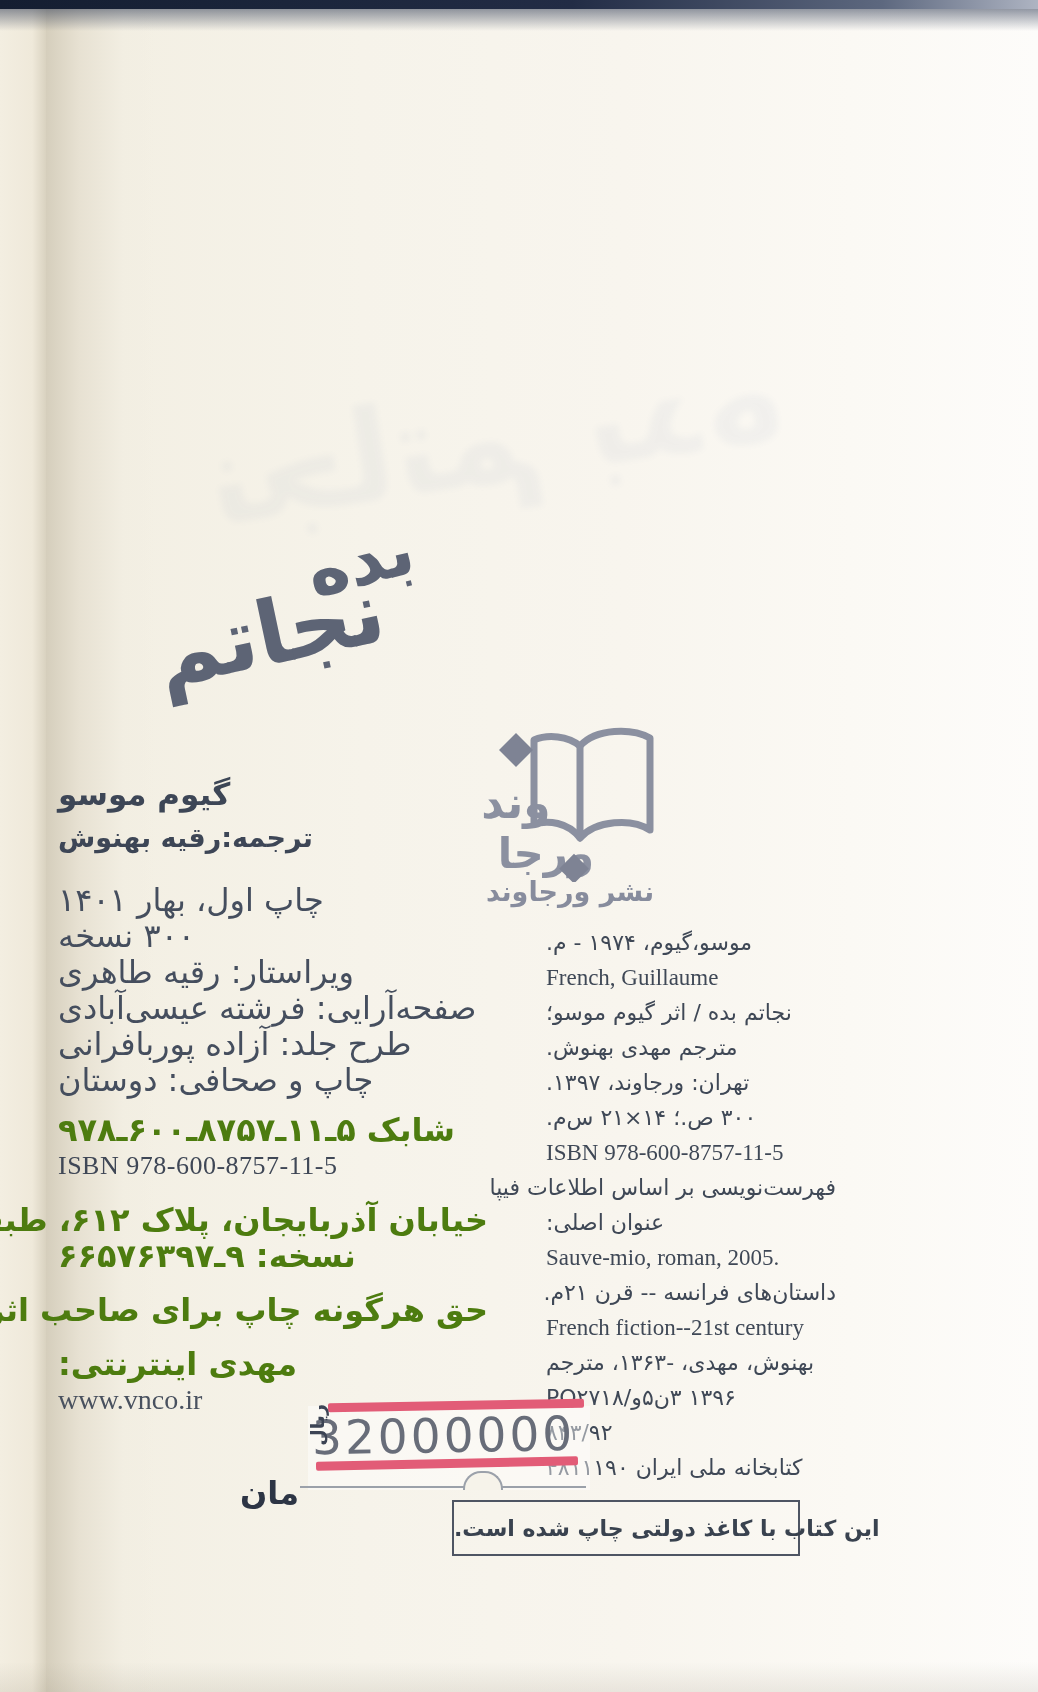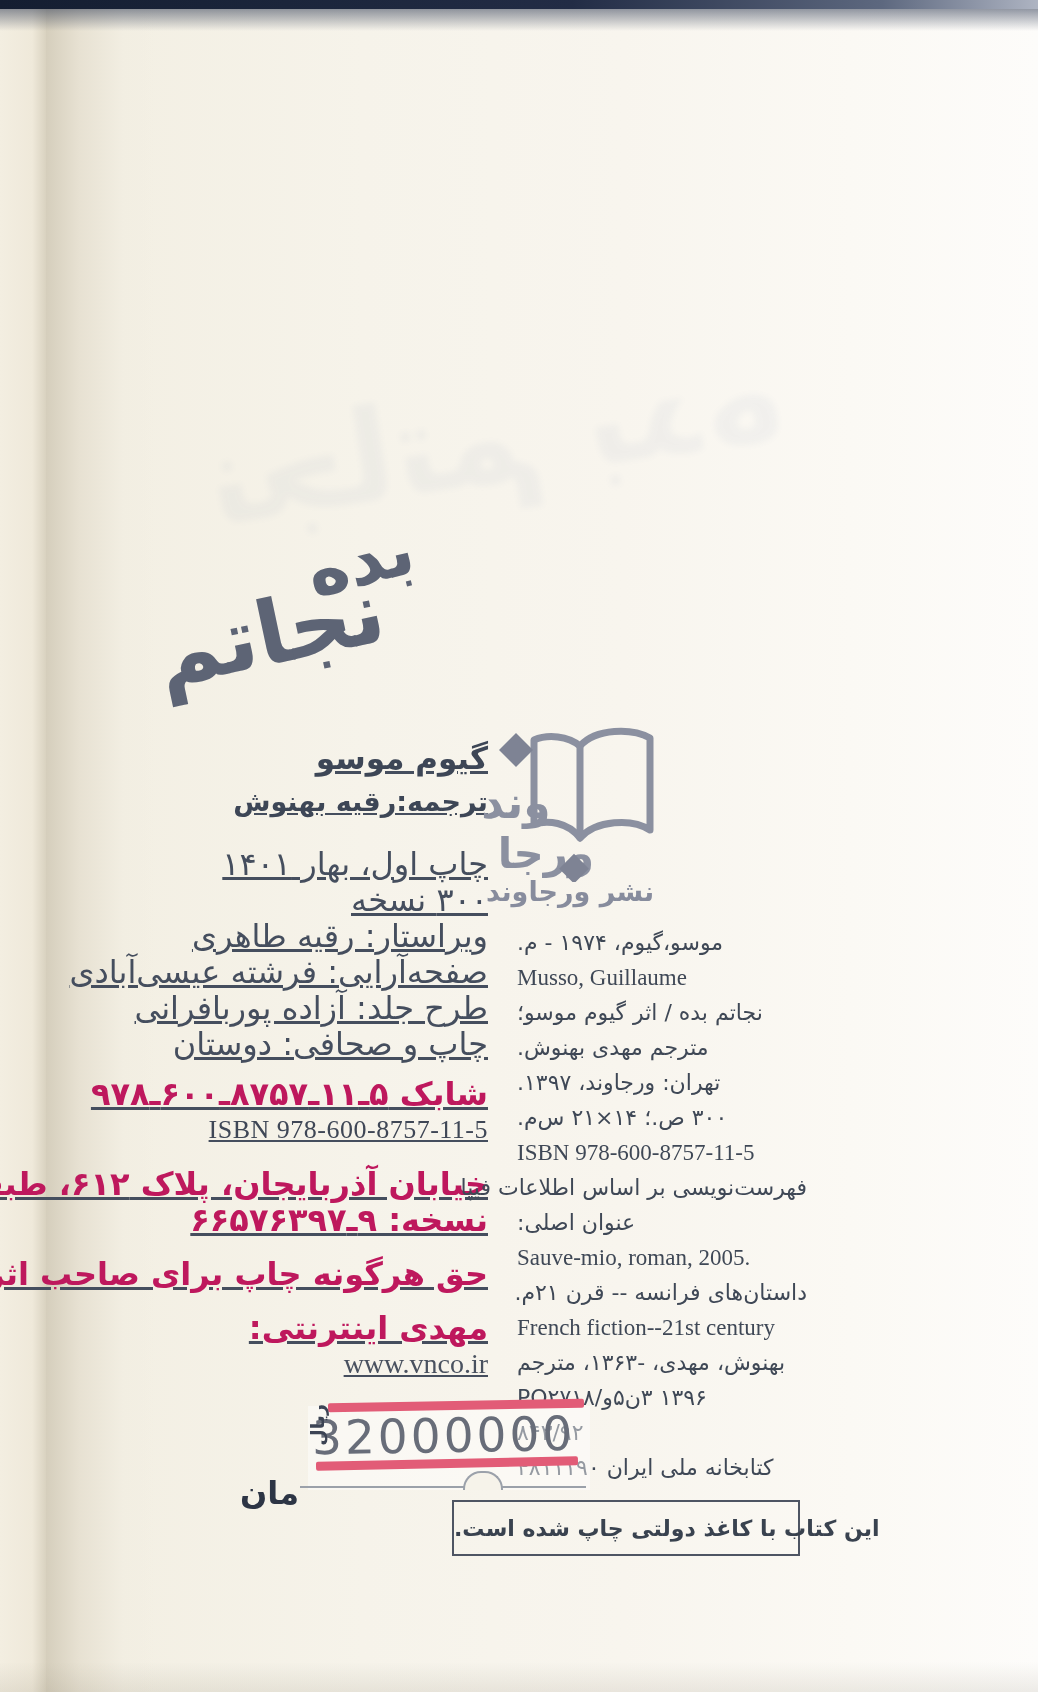--- a/index.html
+++ b/index.html
@@ -40,37 +40,37 @@
     font-size:128px;font-weight:bold;color:#5f74a0;opacity:.05;
     transform:scaleX(-1) rotate(9deg);filter:blur(3px);
     direction:rtl;white-space:nowrap;
   }
   
   .title-wrap{left:158px;top:520px;width:340px;height:200px;}
   .title-word{position:absolute;font-weight:bold;color:#5d6475;white-space:nowrap;}
   .title-top{left:148px;top:0px;font-size:70px;transform:rotate(-14deg);}
   .title-main{left:-4px;top:62px;font-size:88px;transform:rotate(-12deg);}
   
-  .left-col{left:58px;top:736px;width:430px;text-align:right;color:#454e5e;text-decoration:underline;}
+  .left-col{left:58px;top:772px;width:430px;text-align:left;color:#454e5e;}
   .fa{direction:rtl;}
   .ln{white-space:nowrap;line-height:36px;font-size:32px;}
   .author{font-size:31px;font-weight:bold;line-height:44px;color:#3d4656;}
   .translator{font-size:27px;font-weight:bold;line-height:44px;color:#3d4656;margin-bottom:22px;}
-  .bold{font-weight:bold;color:#be185d;}
+  .bold{font-weight:bold;color:#4d7c0f;}
   .serif{font-family:"Liberation Serif",serif;}
   .gap-t14{margin-top:14px;}
   .gap-t18{margin-top:18px;}
   .isbn-l{font-size:26px;letter-spacing:.5px;color:#3f4756;}
   .web{font-size:28px;color:#49515f;}
   
   .logo-wrap{left:472px;top:712px;width:215px;height:170px;}
   .pub-name{left:470px;top:876px;width:200px;text-align:center;
     font-size:27px;font-weight:bold;color:#878c9d;color:#878c9d;white-space:nowrap;}
   
-  .fipa{left:517px;top:925px;width:290px;color:#3f4856;}
+  .fipa{left:546px;top:925px;width:290px;color:#3f4856;}
   .fl{white-space:nowrap;line-height:35px;font-size:22px;text-align:left;}
   .fl.fa{direction:rtl;}
   .fipa .serif{font-size:23px;}
   
   .note-box{
     left:452px;top:1500px;width:344px;height:52px;
     border:2px solid #4e5563;display:flex;align-items:center;justify-content:flex-end;
     font-size:22px;font-weight:bold;color:#39424f;white-space:nowrap;
   }
   
@@ -142,21 +142,21 @@
     <rect x="32" y="26" width="24" height="24" transform="rotate(45 44 38)" fill="#7e8394"></rect>
     <text x="44" y="106" text-anchor="middle" font-size="44" font-weight="bold" fill="#8b90a0" direction="rtl">وند</text>
     <text x="74" y="156" text-anchor="middle" font-size="42" font-weight="bold" fill="#8b90a0" direction="rtl">ورجا</text>
     <rect x="92" y="146" width="21" height="21" transform="rotate(45 102 156)" fill="#7e8394"></rect>
   </svg>
 </div>
 <div class="abs pub-name fa">نشر ورجاوند</div>
 
 <div class="abs fipa">
   <div class="fl fa">موسو،گیوم، ۱۹۷۴ - م.</div>
-  <div class="fl serif">Musso, Guillaume</div>
+  <div class="fl serif">French, Guillaume</div>
   <div class="fl fa b">نجاتم بده / اثر گیوم موسو؛</div>
   <div class="fl fa b">مترجم مهدی بهنوش.</div>
   <div class="fl fa">تهران: ورجاوند، ۱۳۹۷.</div>
   <div class="fl fa">۳۰۰ ص.؛ ۱۴×۲۱ س‌م.</div>
   <div class="fl serif">ISBN 978-600-8757-11-5</div>
   <div class="fl fa">فهرست‌نویسی بر اساس اطلاعات فیپا</div>
   <div class="fl fa">عنوان اصلی:</div>
   <div class="fl serif">Sauve-mio, roman, 2005.</div>
   <div class="fl fa">داستان‌های فرانسه -- قرن ۲۱م.</div>
   <div class="fl serif">French fiction--21st century</div>

